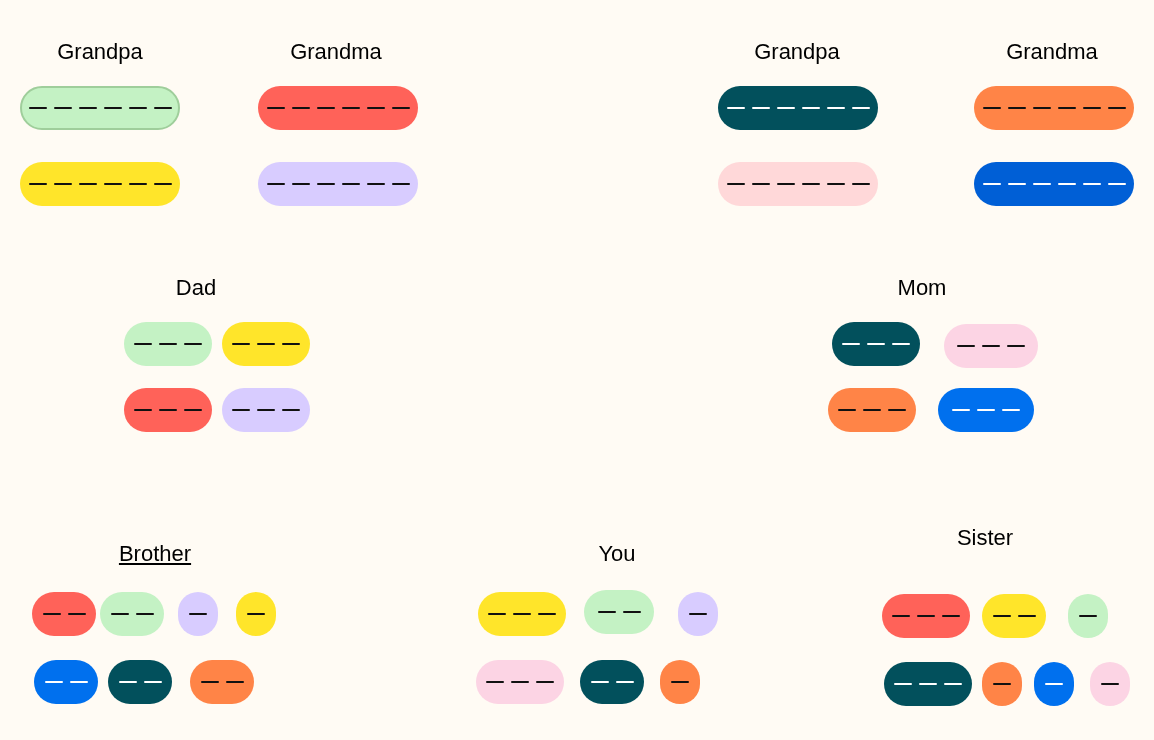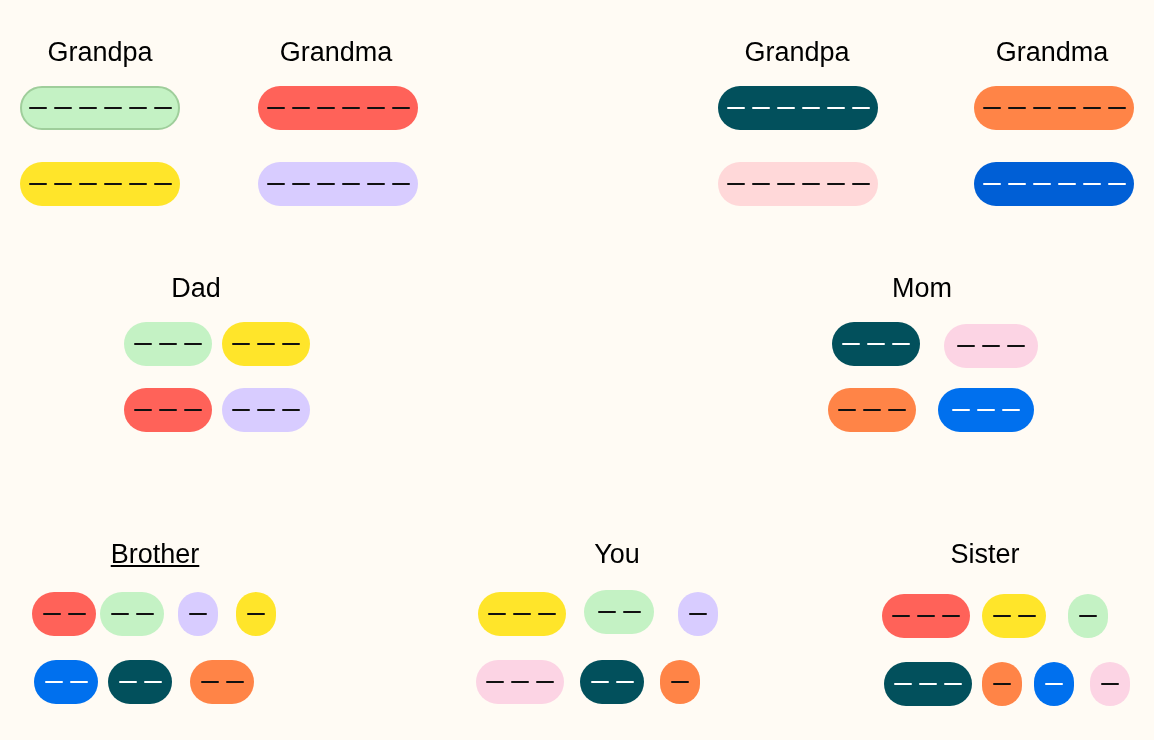--- a/index.html
+++ b/index.html
@@ -9,21 +9,21 @@
     body {
       width: 1154px;
       height: 740px;
       background: #fffbf4;
       position: relative;
       overflow: hidden;
       font-family: "Liberation Sans", "DejaVu Sans", sans-serif;
     }
     .label {
       position: absolute;
-      font-size: 27px;
+      font-size: 22px;
       color: #000;
       text-align: right;
       transform: translateX(-50%);
       white-space: nowrap;
       line-height: 26px;
     }
     .pill {
       position: absolute;
       box-sizing: border-box;
       border-radius: 22px;
@@ -221,21 +221,21 @@
       </div>
       <div class="pill dark" title="#02505c" style="left: 580px; top: 660px; width: 64px; height: 44px; background: rgb(2, 80, 92);">
         <span class="dash"></span>
         <span class="dash"></span>
       </div>
       <div class="pill light" title="#ff8447" style="left: 660px; top: 660px; width: 40px; height: 44px; background: rgb(255, 132, 71);">
         <span class="dash"></span>
       </div>
     </div>
   <div>
-    <div class="label" style="left: 985px; top: 541px;">Sister</div>
+    <div class="label" style="left: 985px; top: 525px;">Sister</div>
   <div class="pill light" title="#ff6259" style="left: 882px; top: 594px; width: 88px; height: 44px; background: rgb(255, 98, 89);">
         <span class="dash"></span>
         <span class="dash"></span>
         <span class="dash"></span>
       </div>
       <div class="pill light" title="#ffe52a" style="left: 982px; top: 594px; width: 64px; height: 44px; background: rgb(255, 229, 42);">
         <span class="dash"></span>
         <span class="dash"></span>
       </div>
       <div class="pill light" title="#c4f2c4" style="left: 1068px; top: 594px; width: 40px; height: 44px; background: rgb(196, 242, 196);">

